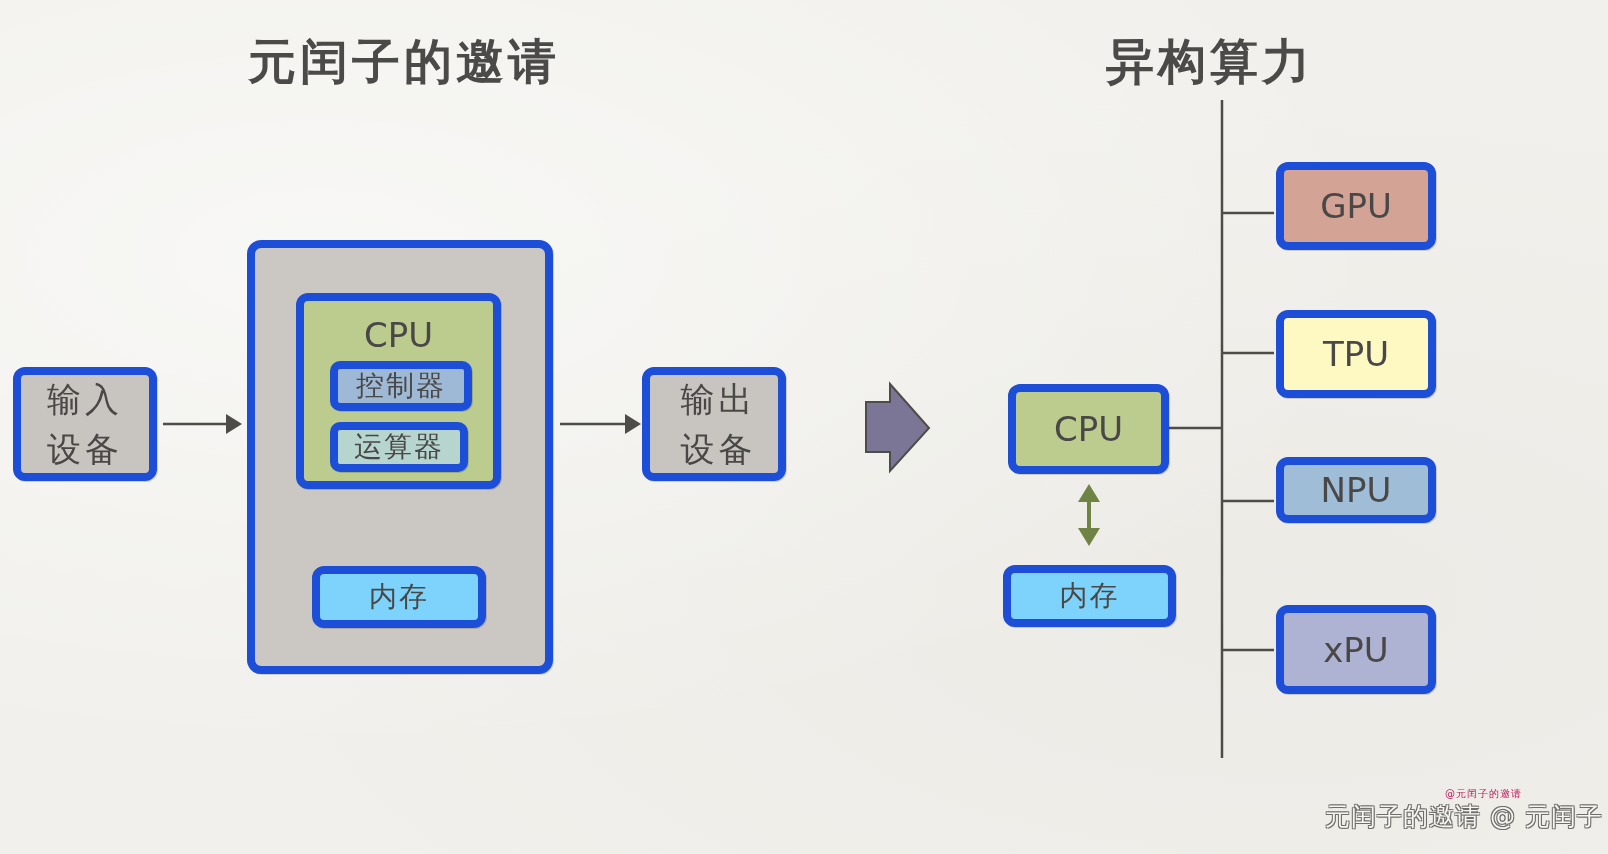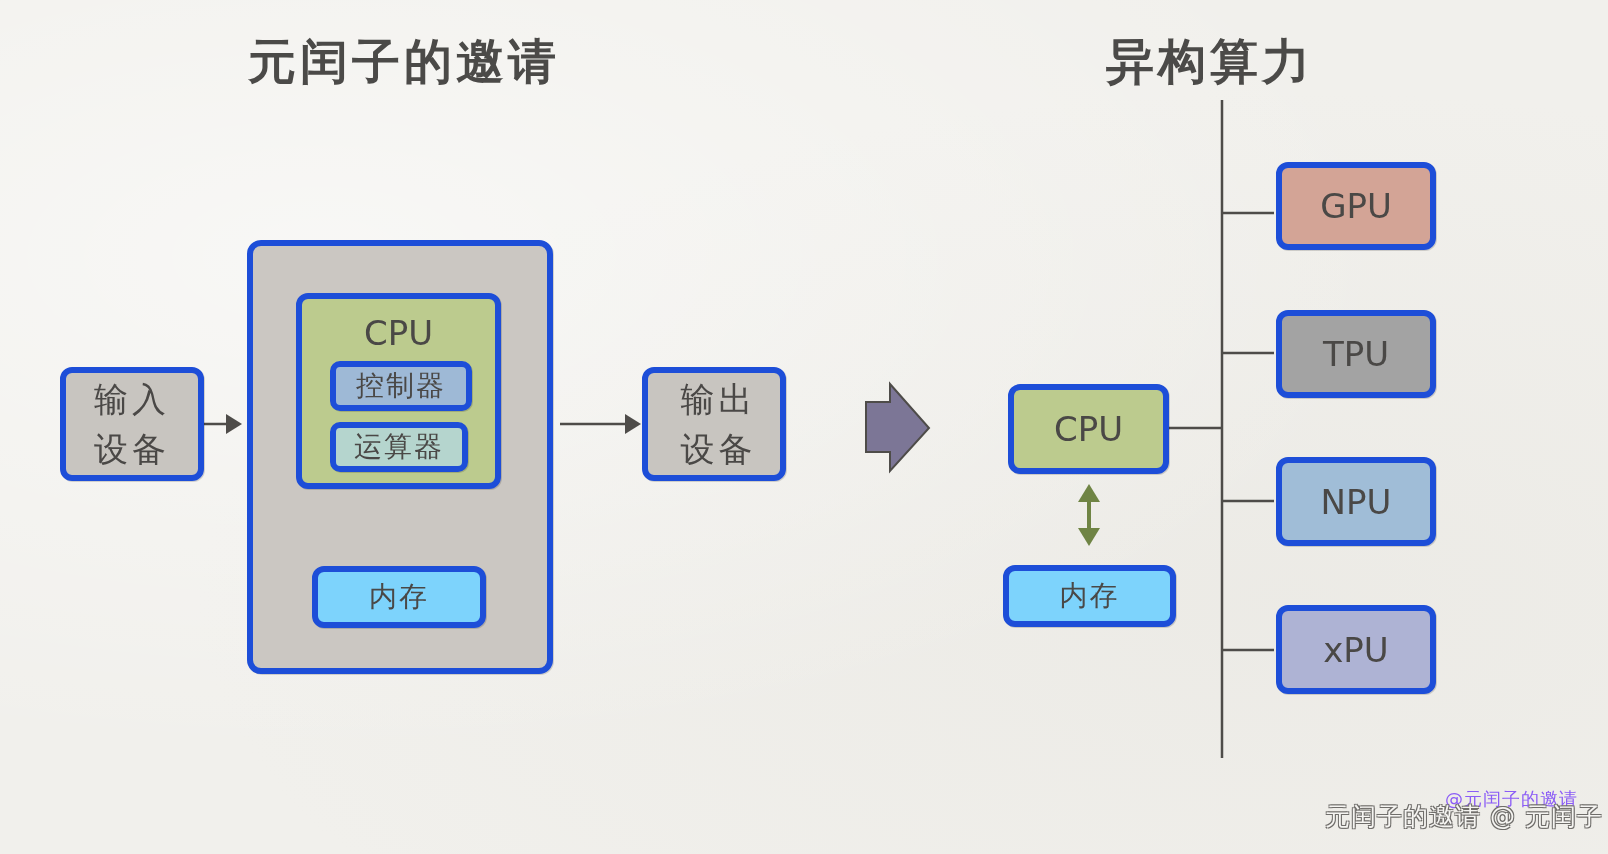--- a/index.html
+++ b/index.html
@@ -16,46 +16,46 @@
       radial-gradient(ellipse at 80% 70%, rgba(230,228,222,0.45), rgba(230,228,222,0) 60%),
       #f1f0ec;
   }
   .title {
     position:absolute; top:30px; font-size:48px; font-weight:bold;
     letter-spacing:4px; color:#4b4a48;
     font-family:"DejaVu Sans", sans-serif;
   }
   .box {
     position:absolute; box-sizing:border-box;
-    border:6px solid #1d4ed8; border-radius:12px;
+    border:8px solid #1d4ed8; border-radius:12px;
     display:flex; align-items:center; justify-content:center;
     text-align:center; color:#4a4846;
     box-shadow:1px 1px 0 rgba(0,0,0,0.15);
   }
   .io { background:#c8c5c0; font-size:34px; line-height:50px; letter-spacing:4px; }
   .io span { display:block; }
   .outer { background:#cbc7c2; border-radius:14px; }
   .cpu-inner { background:#bccb8e; align-items:flex-start; }
   .cpu-label { font-size:34px; }
   .ctrl { background:#9eb9d6; font-size:28px; letter-spacing:2px; border-radius:10px; }
   .alu  { background:#b5d5ce; font-size:28px; letter-spacing:2px; border-radius:10px; }
   .mem  { background:#7dd3fc; font-size:28px; letter-spacing:2px; }
   .acc  { font-size:34px; }
   .gpu { background:#d3a496; }
-  .tpu { background:#a3a3a3; }
+  .tpu { background:#fef9c3; }
   .npu { background:#a0bdd7; }
   .xpu { background:#aeb3d4; }
   svg.overlay { position:absolute; left:0; top:0; }
   .watermark-main {
     position:absolute; left:1325px; top:800px; font-size:25px; color:#f6f5f2;
     text-shadow: 1px 1px 0 #6f6d6a, -1px -1px 0 #6f6d6a, 1px -1px 0 #6f6d6a, -1px 1px 0 #6f6d6a;
     letter-spacing:1px;
   }
   .watermark-sub {
-    position:absolute; left:1445px; top:787px; font-size:18px; color:#8b5cf6; letter-spacing:1px;
+    position:absolute; left:1445px; top:787px; font-size:10px; color:#be185d; letter-spacing:1px;
   }
 </style>
 </head>
 <body>
 
 <div class="paper"></div>
 
 <div class="title" style="left:248px;">元闰子的邀请</div>
 <div class="title" style="left:1106px;">异构算力</div>
 
@@ -80,21 +80,21 @@
   <line x1="1222" y1="100" x2="1222" y2="758" stroke="#4e4c49" stroke-width="2.5"></line>
 
   <line x1="1168" y1="428" x2="1222" y2="428" stroke="#4e4c49" stroke-width="2.5"></line>
 
   <line x1="1222" y1="213" x2="1274" y2="213" stroke="#4e4c49" stroke-width="2.5"></line>
   <line x1="1222" y1="353" x2="1274" y2="353" stroke="#4e4c49" stroke-width="2.5"></line>
   <line x1="1222" y1="501" x2="1274" y2="501" stroke="#4e4c49" stroke-width="2.5"></line>
   <line x1="1222" y1="650" x2="1274" y2="650" stroke="#4e4c49" stroke-width="2.5"></line>
 </svg>
 
-<div class="box io" style="left:13px; top:367px; width:144px; height:114px;margin-left:47px;">
+<div class="box io" style="left:13px; top:367px; width:144px; height:114px;">
   <div>
     <span>输入</span>
     <span>设备</span>
   </div>
 </div>
 
 <div class="box outer" style="left:247px; top:240px; width:306px; height:434px;"></div>
 
 <div class="box cpu-inner" style="left:296px; top:293px; width:205px; height:196px;">
   <span class="cpu-label" style="margin-top:14px;">CPU</span>
@@ -123,21 +123,21 @@
 <div class="box mem" style="left:1003px; top:565px; width:173px; height:62px;">
   <span>内存</span>
 </div>
 
 <div class="box acc gpu" style="left:1276px; top:162px; width:160px; height:88px;">
   <span>GPU</span>
 </div>
 <div class="box acc tpu" style="left:1276px; top:310px; width:160px; height:88px;">
   <span>TPU</span>
 </div>
-<div class="box acc npu" style="left:1276px; top:457px; width:160px; height:89px;">
+<div class="box acc npu" style="left:1276px; top:457px; width:160px; height:66px;">
   <span>NPU</span>
 </div>
 <div class="box acc xpu" style="left:1276px; top:605px; width:160px; height:89px;">
   <span>xPU</span>
 </div>
 
 <div class="watermark-sub">@元闰子的邀请</div>
 <div class="watermark-main">元闰子的邀请 @ 元闰子</div>
 
 </body></html>

